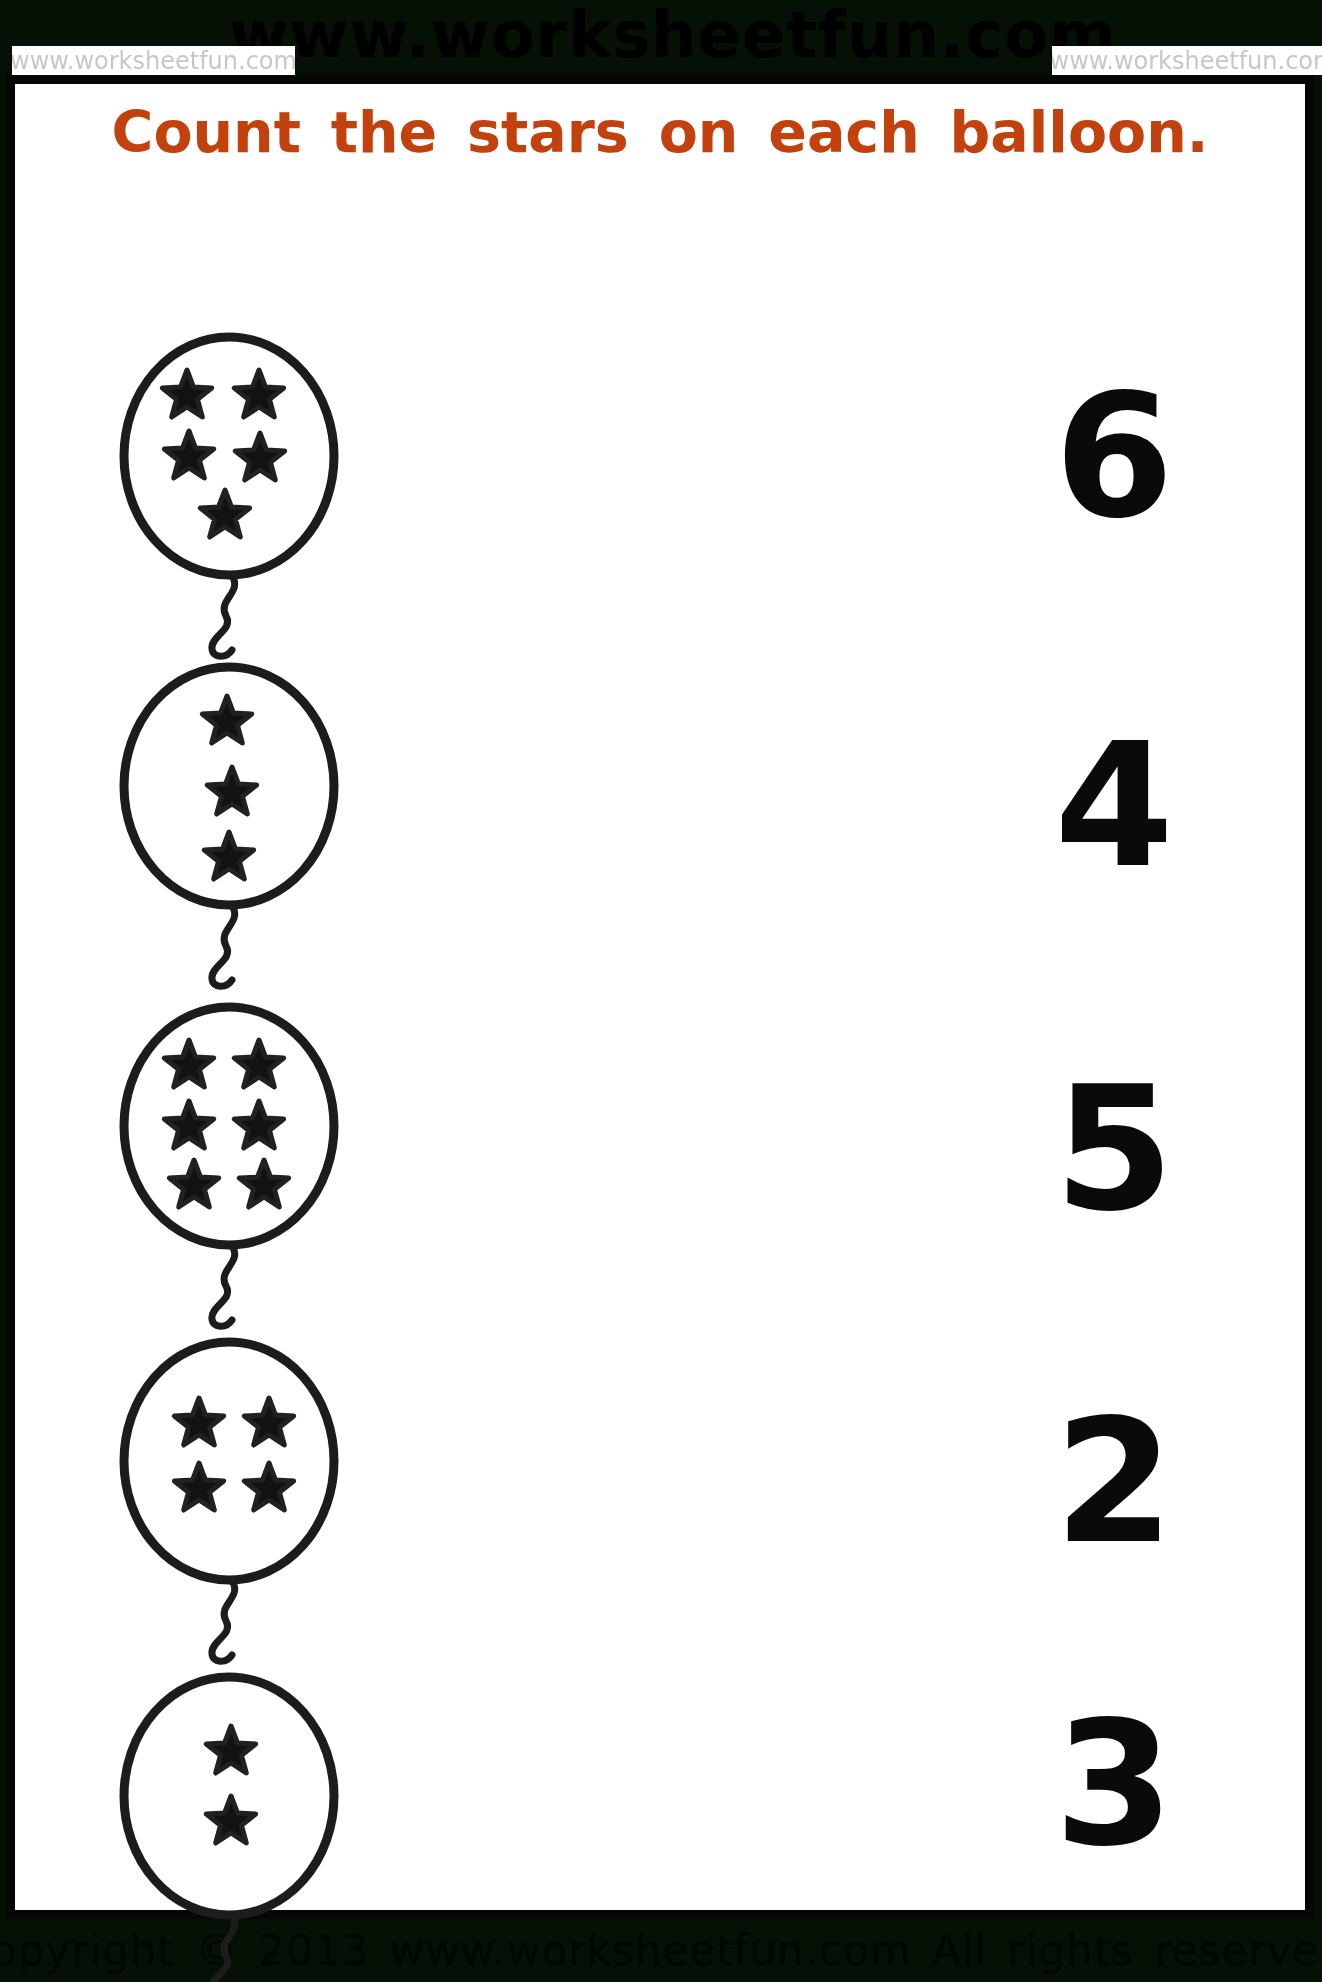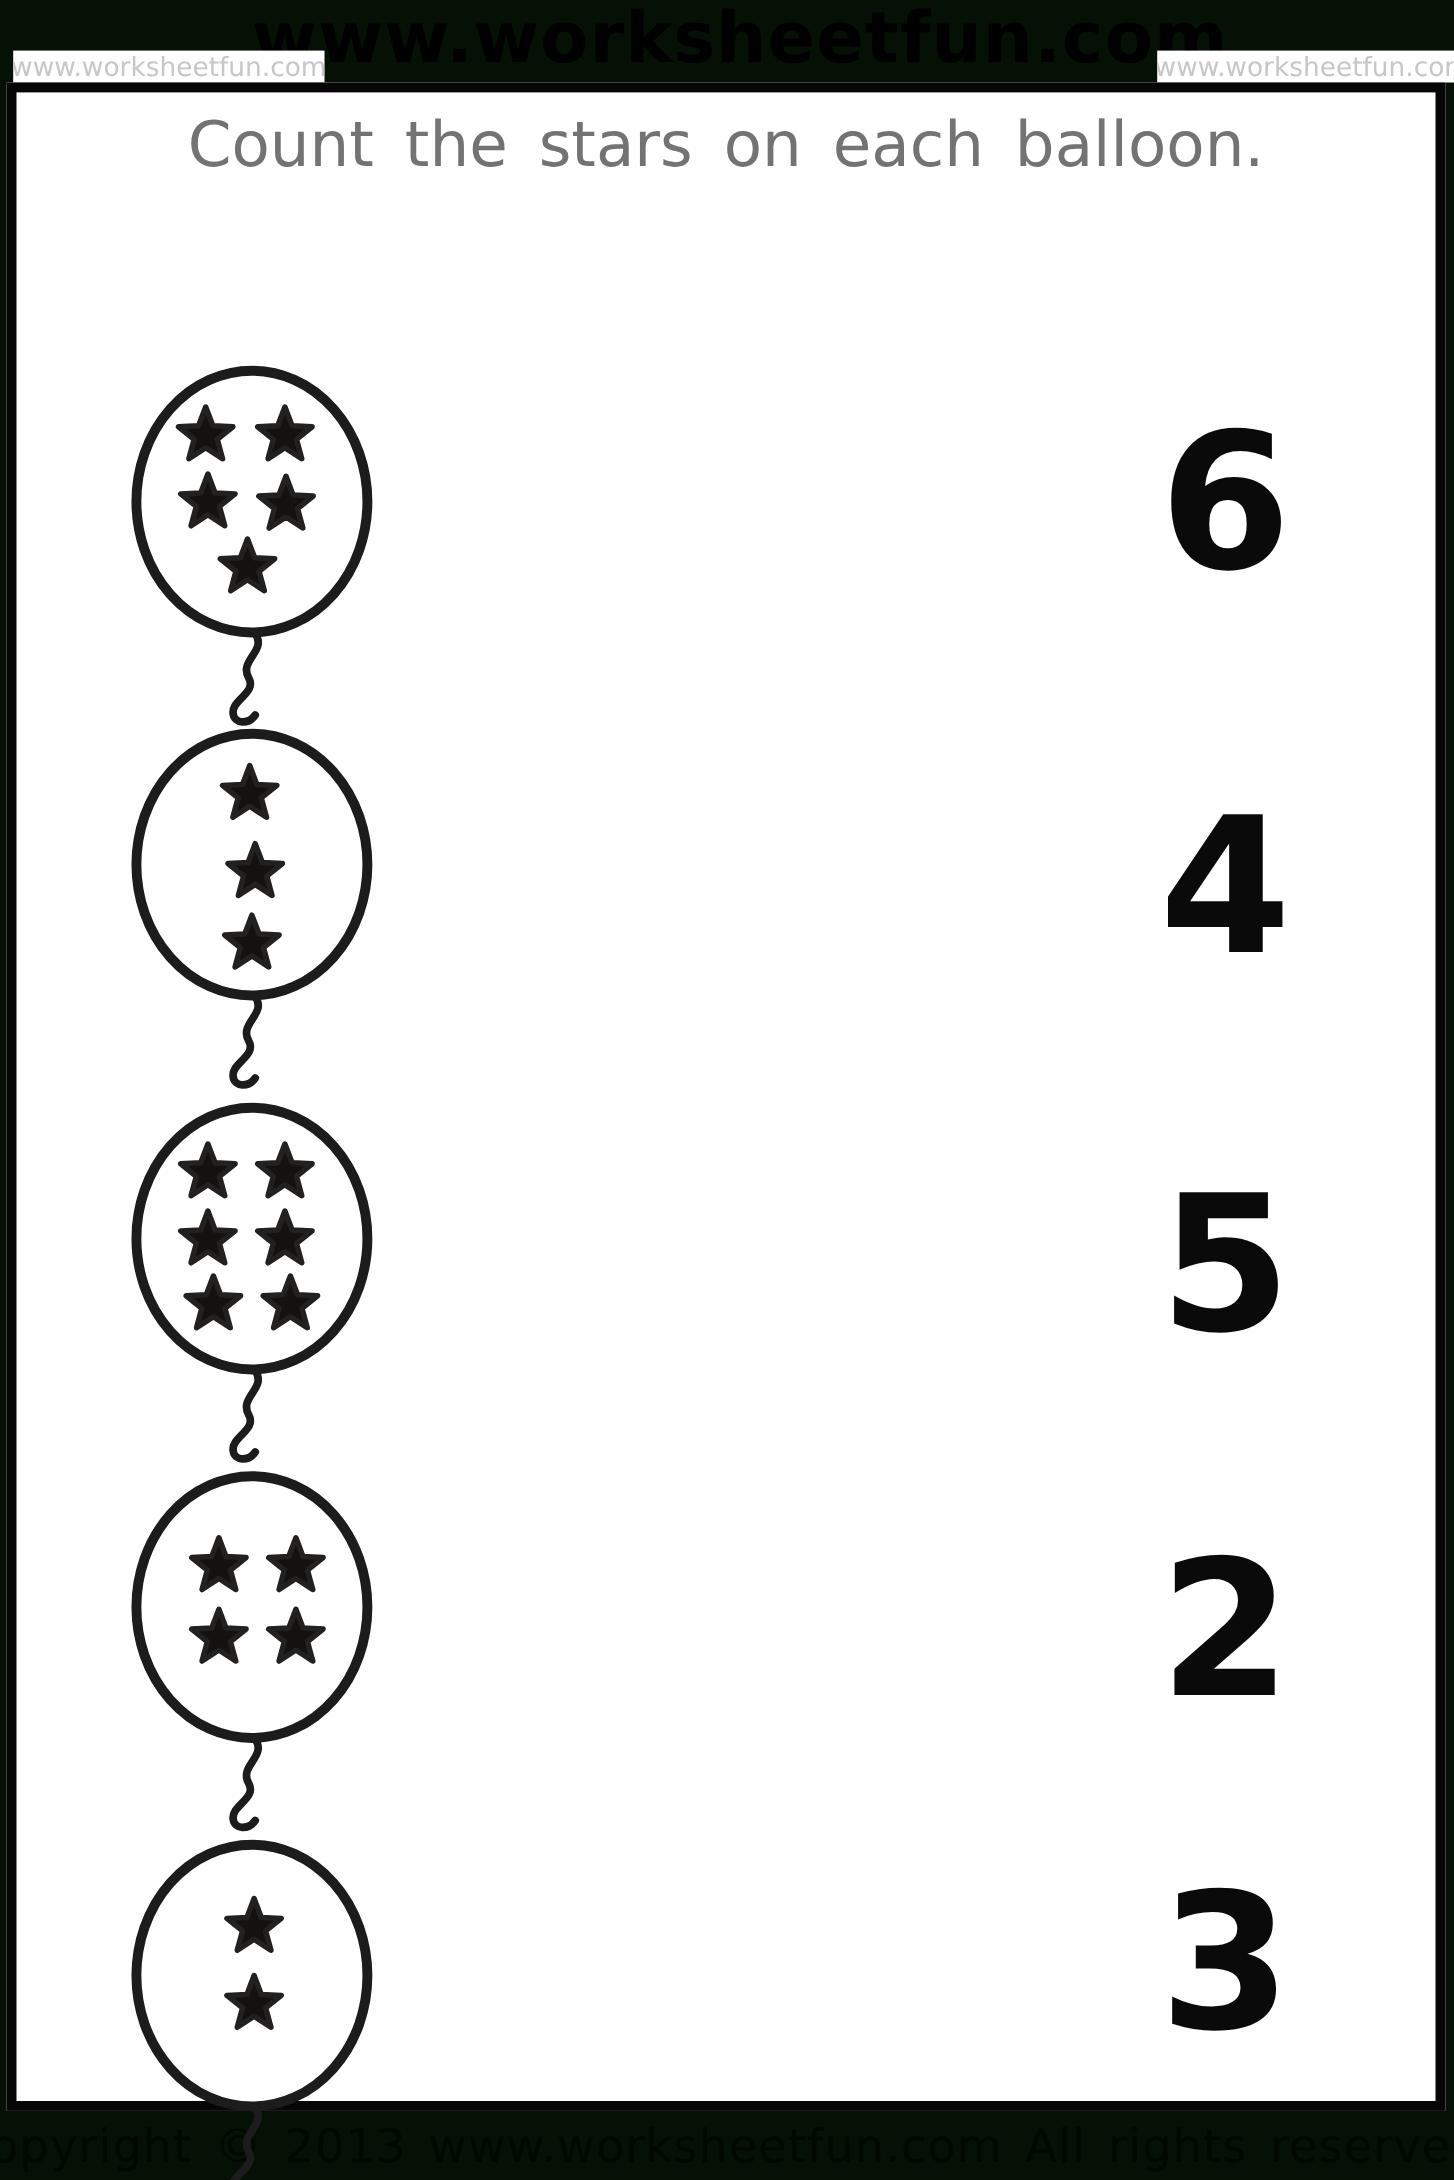--- a/index.html
+++ b/index.html
@@ -23,22 +23,22 @@
   .wm-left{left:0;width:283px;}
   .wm-right{left:1040px;width:282px;}
   
   .page{
     position:absolute;left:6px;top:75px;width:1308px;height:1844px;
     background:#ffffff;border:9px solid #060606;box-sizing:border-box;
     z-index:2;
   }
   .title{
     position:absolute;left:0;top:4px;width:100%;
-    text-align:center;color:#737373;
-    font-size:57px;font-weight:normal;line-height:89px;
+    text-align:center;color:#c2410c;
+    font-size:57px;font-weight:bold;line-height:89px;
     word-spacing:10px;letter-spacing:0px;white-space:nowrap;
   }
   .balloon{position:absolute;left:99px;width:230px;height:330px;}
   .num{
     position:absolute;left:1014px;width:170px;height:175px;
     text-align:center;color:#0a0a0a;
     font-size:172px;font-weight:bold;line-height:175px;
   }
   
   .footer{

